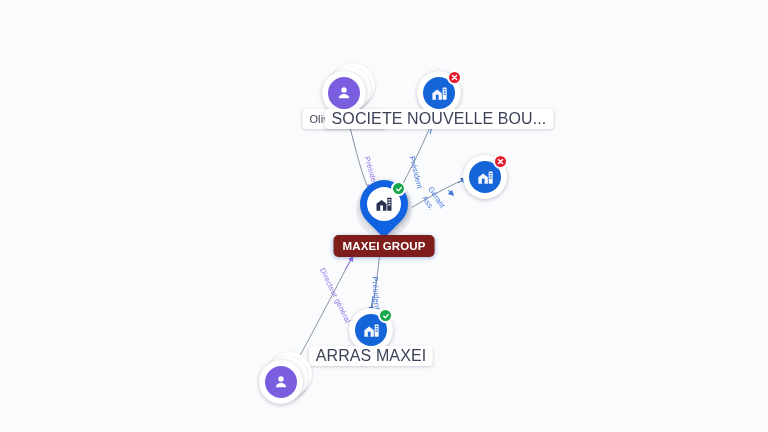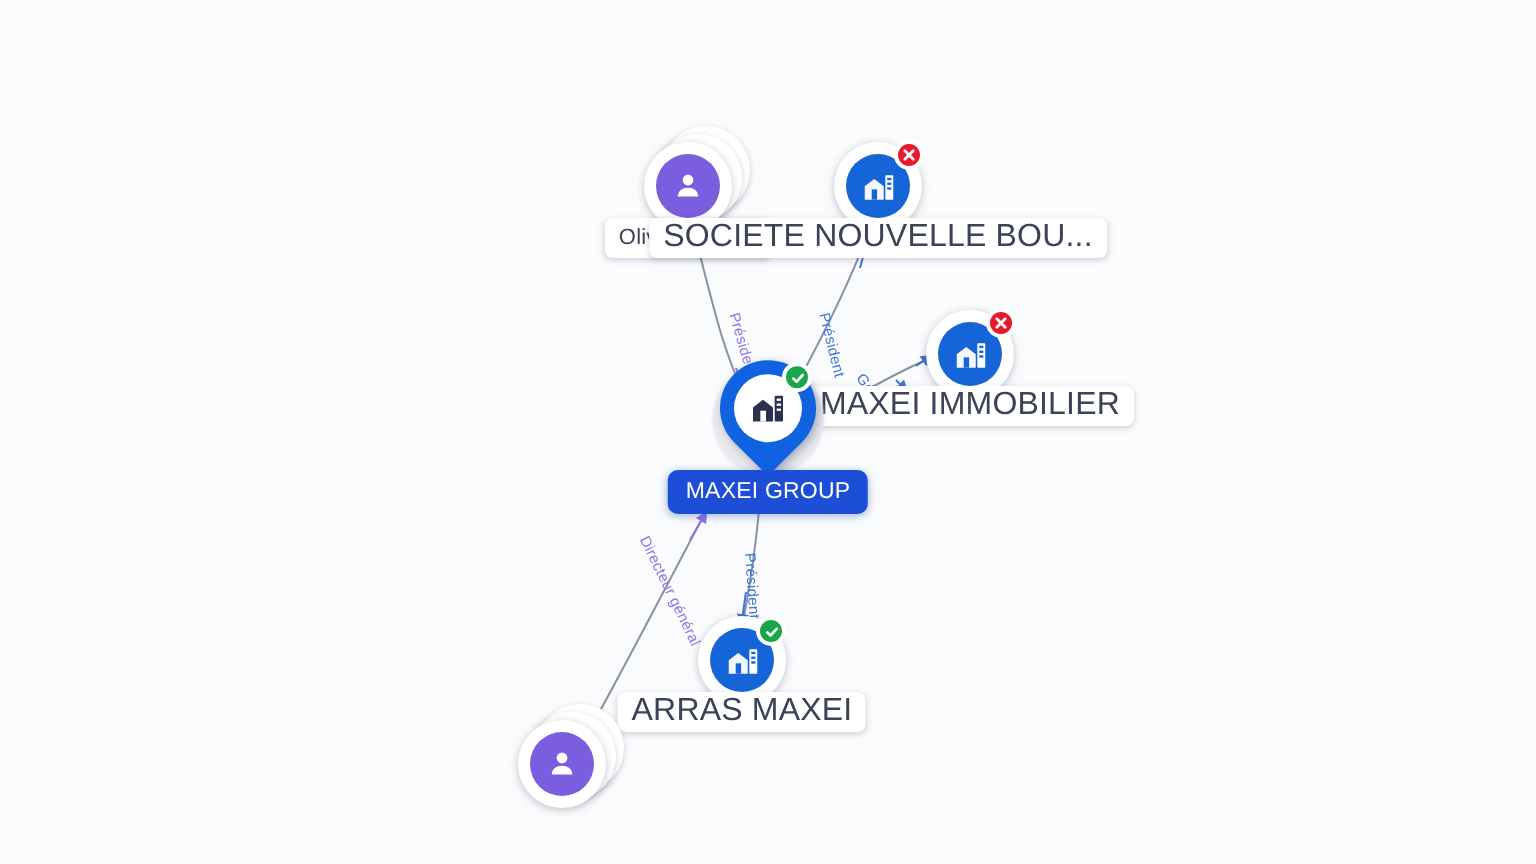--- a/index.html
+++ b/index.html
@@ -134,23 +134,23 @@
     background: #ffffff;
     color: #3c4257;
     font-size: 11px;
     line-height: 14px;
     padding: 3px 7px;
     border-radius: 4px;
     box-shadow: 0 1px 3px rgba(40,45,70,.22);
     letter-spacing: .1px;
   }
   .label.primary {
-    background: #1d4ed8;
+    background: #7f1d1d;
     color: #ffffff;
-    font-weight: 400;
+    font-weight: 700;
     box-shadow: 0 1px 4px rgba(20,70,170,.4);
     padding: 4px 9px;
     font-size: 11.5px;
     border-radius: 5px;
   }
   .label.caps { font-size: 16px; }
 
   
   .edge-label {
     position: absolute;
@@ -259,21 +259,20 @@
           </svg>
         </div>
         <div class="badge bad">
           <svg width="7" height="7" viewBox="0 0 10 10" stroke="#ffffff" stroke-width="2" stroke-linecap="round">
             <path d="M2 2 L8 8 M8 2 L2 8"></path>
           </svg>
         </div>
       </div>
     </div>
   </div>
-  <div class="label caps" style="left:485px; top:193px;">MAXEI IMMOBILIER</div>
 
   <div class="focus-halo" style="left:384px; top:210px;"></div>
   <div class="node" style="left:384px; top:212px;">
     <div class="node-art" style="width:48px; height:58px; transform: translate(-50%,-55%);">
       <div class="pin-wrap">
         <div class="pin-body"></div>
         <div class="pin-inner">
           <svg width="20" height="20" viewBox="0 0 24 24" fill="#2a3050">
             <path d="M3 20V11.6L9 7l6 4.6V20H3z"></path>
             <rect x="16" y="4.5" width="5" height="15.5" rx="0.6"></rect>

